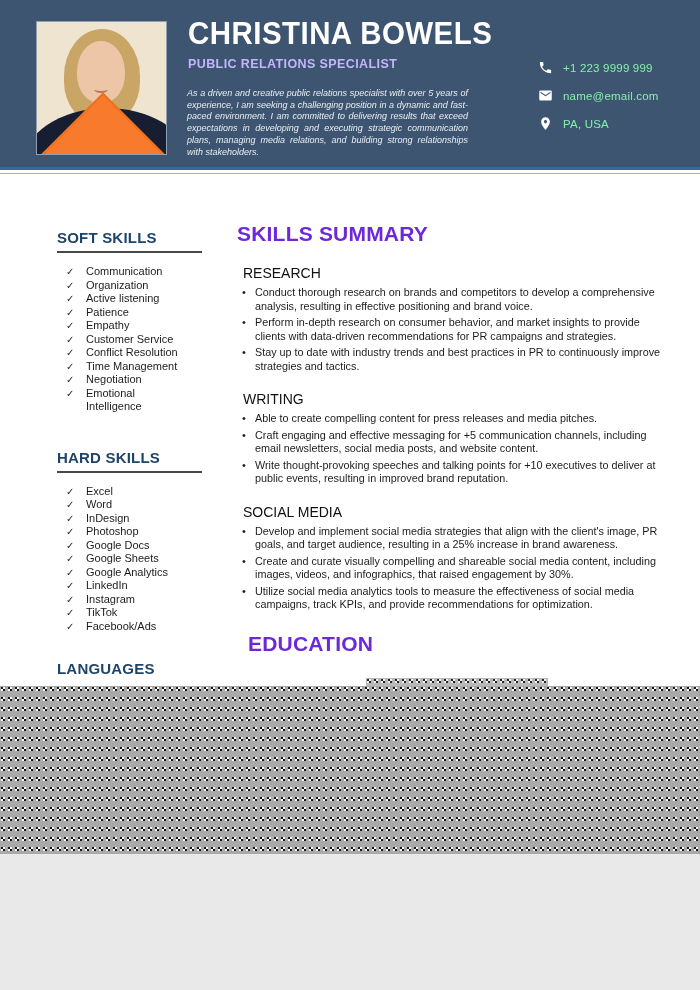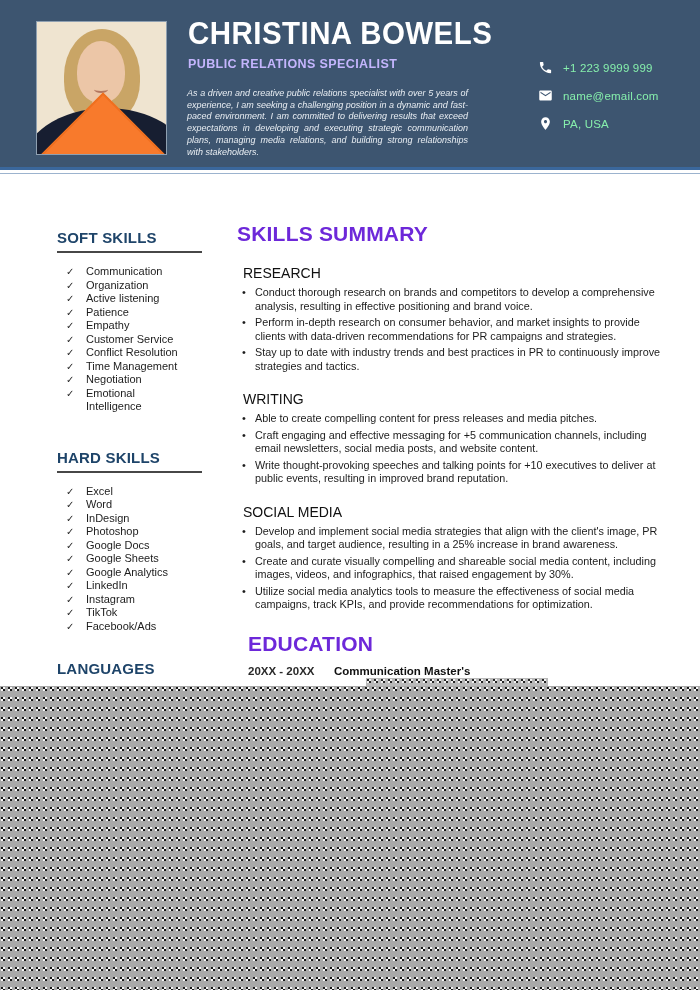--- a/index.html
+++ b/index.html
@@ -1,18 +1,18 @@
 <!DOCTYPE html>
 <html><head>
 <meta charset="utf-8">
 <style>
   * { margin:0; padding:0; box-sizing:border-box; }
   html,body { background:#e9e9e9; }
   .page {
-    position:relative; width:700px; height:990px; margin:0 auto;
+    position:relative; width:700px; height:854px; margin:0 auto;
     background:#ffffff; overflow:hidden;
     font-family:"Liberation Sans", sans-serif;
   }
 
   
   .header {
     position:absolute; left:0; top:0; width:700px; height:170px;
     background:#3d5570; border-bottom:3px solid #3a679c;
   }
   .header-light-line {
@@ -313,25 +313,19 @@
             <li>
             <span class="dot">•</span>
             <span>Utilize social media analytics tools to measure the effectiveness of social media campaigns, track KPIs, and provide recommendations for optimization.</span>
           </li>
           </ul>
       </div>
       </div>
 
     <div class="edu">
       <div class="main-head">EDUCATION</div>
-      <div>
-          <div class="edu-row">
-          <span class="edu-years">20XX - 20XX</span>
-          <span class="edu-degree">Communication Master's</span>
-        </div>
-        </div>
     </div>
   </div>
 
   <div class="overlay-patch dither-patch"></div>
   <div class="overlay dither"></div>
 
 </div>
 
 </body></html>

